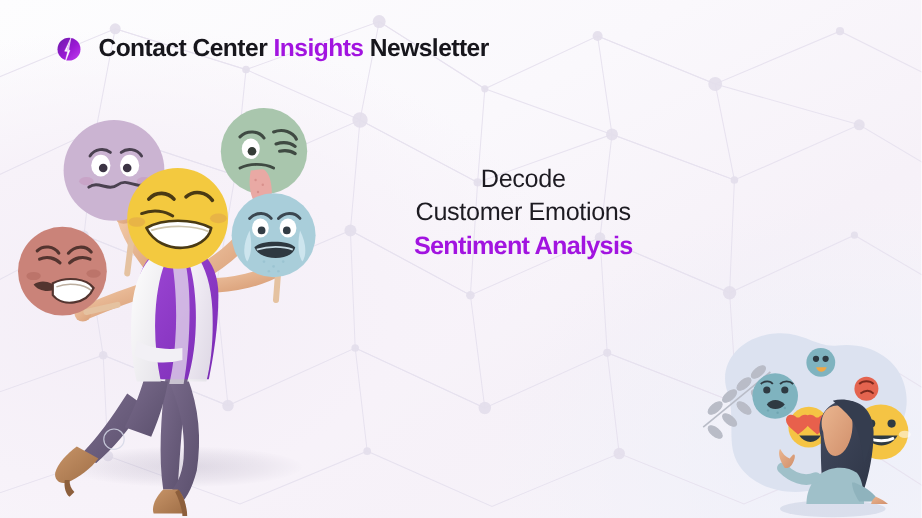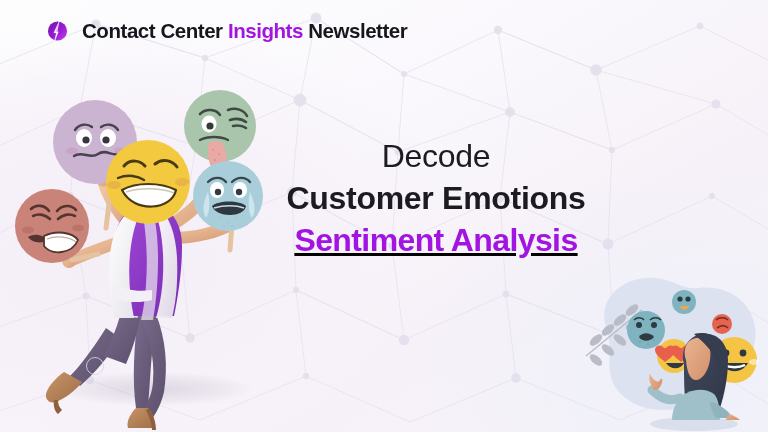--- a/index.html
+++ b/index.html
@@ -15,40 +15,40 @@
       radial-gradient(ellipse 520px 340px at 14% 62%, #f4eef7 0%, #f7f2f9 42%, rgba(247,244,250,0) 72%),
       radial-gradient(ellipse 420px 300px at 92% 88%, #eef0f9 0%, rgba(242,243,250,0) 70%),
       linear-gradient(150deg, #fdfdfe 0%, #faf8fc 38%, #f6f1f8 66%, #f7f4fa 100%);
   }
 
   
   .bg-net { position:absolute; inset:0; z-index:1; pointer-events:none; }
 
   
   .header {
-    position:absolute; left:44px; top:18px; z-index:40;
+    position:absolute; left:44px; top:28px; z-index:40;
     display:flex; align-items:center; gap:11px;
   }
   .logo-mark { width:27px; height:27px; display:block; flex:0 0 auto; }
   .brand {
     font-size:20.5px; font-weight:700; letter-spacing:-0.45px;
     color:#17161c; white-space:nowrap; line-height:1;
   }
   .brand .accent { color:#a214e0; }
 
   
   .headline {
     position:absolute; left:286px; top:136px; width:300px; z-index:35;
     text-align:center; line-height:1.30;
-    font-size:32px; letter-spacing:-0.3px;
+    font-size:21px; letter-spacing:-0.3px;
   }
   .headline .l1 { display:block; font-weight:400; color:#1d1b22; }
-  .headline .l2 { display:block; font-weight:700; color:#1d1b22; }
+  .headline .l2 { display:block; font-weight:400; color:#1d1b22; }
   .headline .l3 { display:block; font-weight:400; color:#1d1b22; margin-top:2px; }
-  .headline .l4 { display:block; margin-top:1px;text-decoration:underline; }
+  .headline .l4 { display:block; margin-top:1px; }
   .headline .bold-accent { font-weight:700; color:#a214e0; letter-spacing:-0.6px; }
 
   
   .art-left  { position:absolute; left:14px; top:78px; width:270px; height:354px; z-index:20; }
   .art-right { position:absolute; left:576px; top:268px; width:192px; height:164px; z-index:20; }
 
   .floor-shadow {
     position:absolute; left:56px; top:372px; width:196px; height:34px; z-index:15;
     background:radial-gradient(ellipse at center, rgba(120,112,140,0.20) 0%, rgba(120,112,140,0.09) 46%, rgba(120,112,140,0) 72%);
     border-radius:50%;

